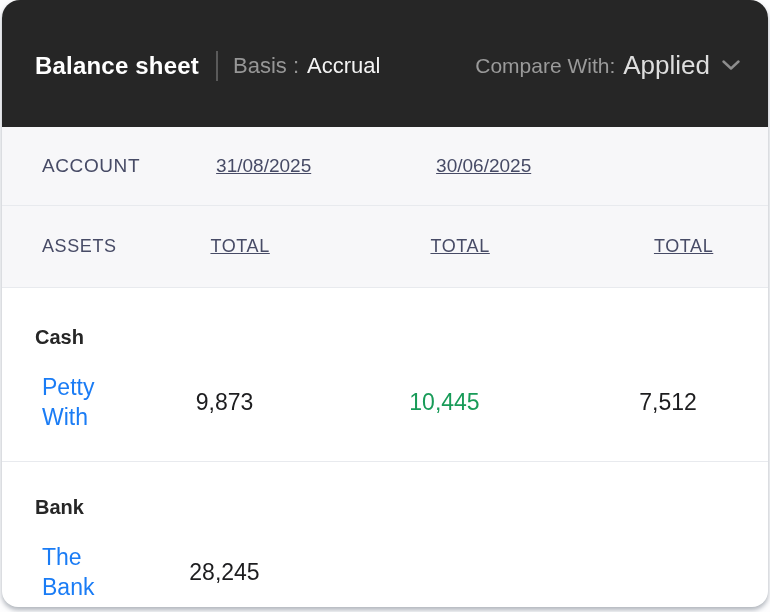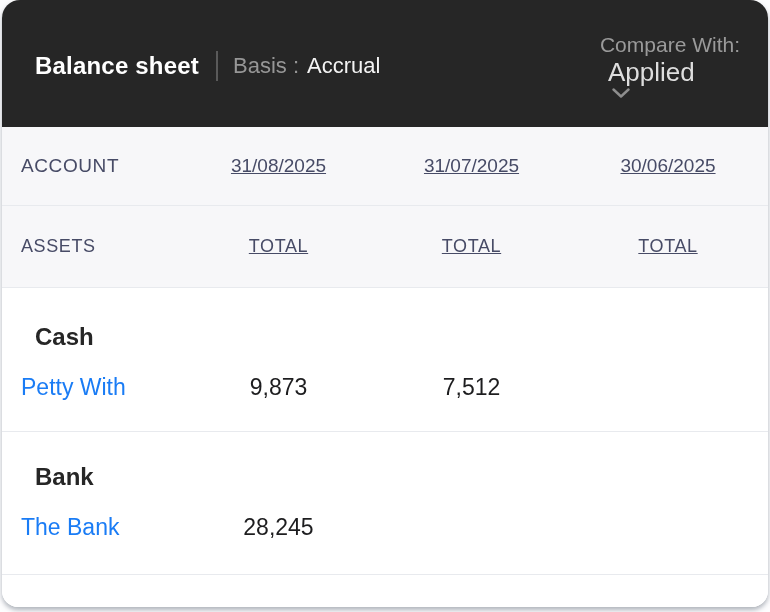--- a/index.html
+++ b/index.html
@@ -46,33 +46,33 @@
   }
   .vbar{
     width:2px;height:30px;
     background:#5a5a5a;
     margin:0 15px 0 17px;
   }
   .basis-label{color:#969696;font-size:22px;}
   .basis-value{color:#f4f4f4;font-size:22px;margin-left:8px;}
   .compare{
     margin-left:auto;
-    display:flex;
+    display:flex;align-items:center;
     cursor:pointer;
-    flex-direction:column;
   }
   .compare-label{color:#9a9a9a;font-size:21px;}
   .compare-value{color:#dedede;font-size:26px;margin-left:8px;}
   .chevron{margin-left:12px;display:flex;align-items:center;}
   
   .grid{
     display:grid;
     grid-template-columns:1fr 193px 193px 200px;
     align-items:center;
-    padding-left:19px;
+    padding-left:40px;
+    gap:27px;
   }
   .thead-row1{
     height:79px;
     background:var(--table-header-bg);
     border-bottom:1px solid var(--divider);
     color:var(--table-header-text);
     font-size:19px;
     flex-shrink:0;
   }
   .thead-row2{
@@ -84,21 +84,21 @@
     letter-spacing:.6px;
     flex-shrink:0;
   }
   .col-label{letter-spacing:.6px;}
   .col-val{text-align:center;text-decoration:underline;}
   
   .section{border-bottom:1px solid var(--divider);}
   .section-cash{padding:34px 0 29px 0;}
   .section-bank{padding:30px 0 32px 0;}
   .section-heading{
-    font-size:24px;
+    font-size:20px;
     font-weight:700;
     color:#262626;
     line-height:30px;
     padding-left:33px;
   }
   .body-row{margin-top:20px;line-height:30px;}
   .account-link{
     color:var(--accent-blue);
     font-size:23px;
     text-decoration:none;
@@ -129,36 +129,36 @@
         <svg width="18" height="11" viewBox="0 0 18 11">
             <polyline points="1.5,1.5 9,8.5 16.5,1.5" fill="none" stroke="#8d8d8d" stroke-width="2.4" stroke-linecap="round" stroke-linejoin="round"></polyline>
           </svg>
       </span>
     </span>
   </div>
 
   <div class="grid thead-row1">
     <div class="col-label">ACCOUNT</div>
     <div class="col-val">31/08/2025</div>
-    <div class="col-val">31/07/2025</div>
     <div class="col-val">30/06/2025</div>
   </div>
 
   <div class="grid thead-row2">
     <div class="col-label">ASSETS</div>
     <div class="col-val">TOTAL</div>
     <div class="col-val">TOTAL</div>
     <div class="col-val">TOTAL</div>
   </div>
 
   <div class="section section-cash">
     <div class="section-heading">Cash</div>
     <div class="grid body-row">
       <a class="account-link">Petty With</a>
       <div class="cell-value default">9,873</div>
+      <div class="cell-value positive">10,445</div>
       <div class="cell-value default">7,512</div>
     </div>
   </div>
 
   <div class="section section-bank">
     <div class="section-heading">Bank</div>
     <div class="grid body-row">
       <a class="account-link">The Bank</a>
       <div class="cell-value default">28,245</div>
     </div>

